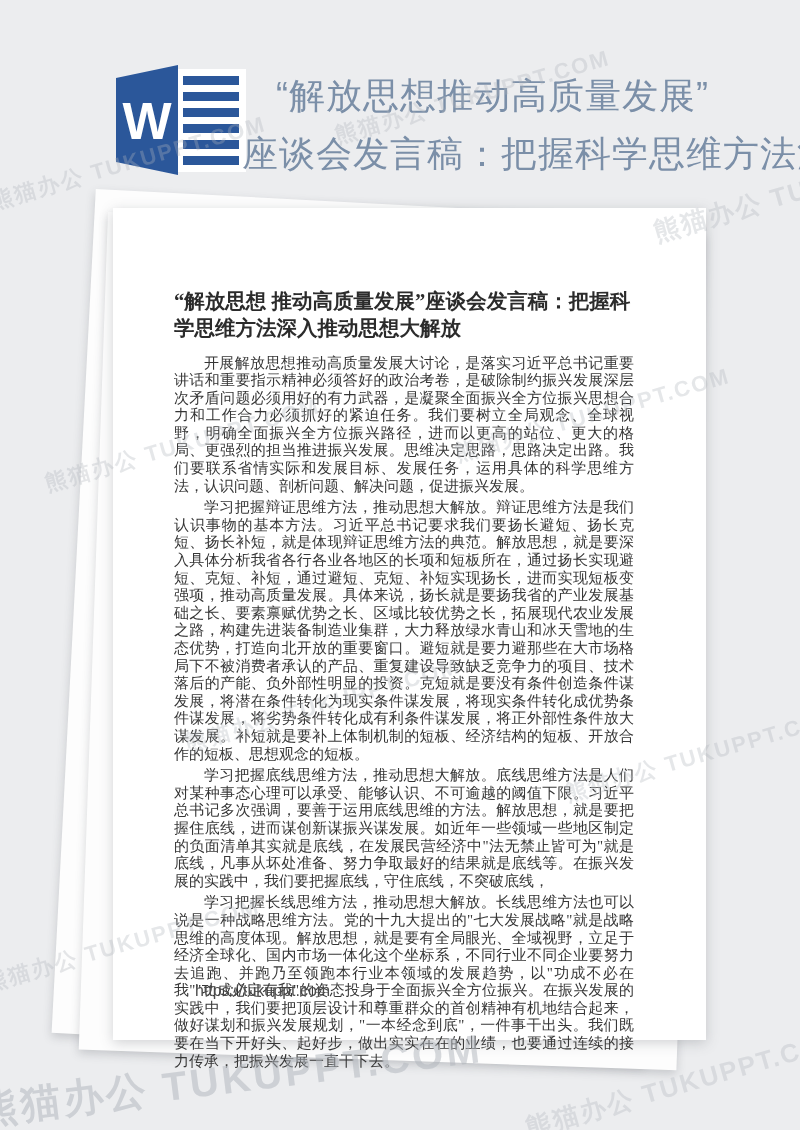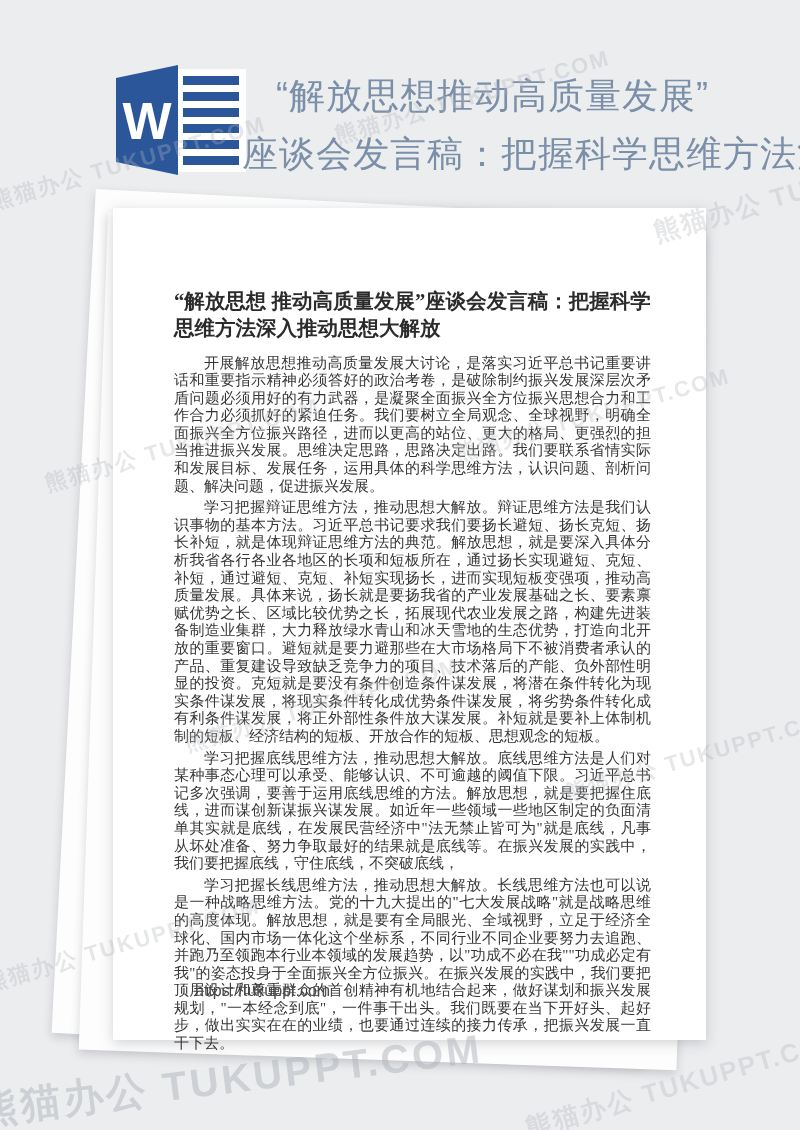--- a/index.html
+++ b/index.html
@@ -48,21 +48,21 @@
   .back-page-2{
     left:108px;top:212px;width:598px;height:838px;
     transform:rotate(2deg);transform-origin:top left;
   }
   .page{
     position:absolute;
     left:113px;top:208px;width:593px;height:832px;
     background:var(--page);
     box-shadow:0 3px 12px rgba(80,85,92,.25);
     box-sizing:border-box;
-    padding:80px 55px 0 61px;
+    padding:80px 72px 0 61px;
   }
   .doc-heading{
     margin:0 0 12px 0;
     font-family:"Liberation Serif", serif;
     font-weight:700;
     font-size:20.5px;
     line-height:1.33;
     color:var(--heading-text);
   }
   .doc-body p{

